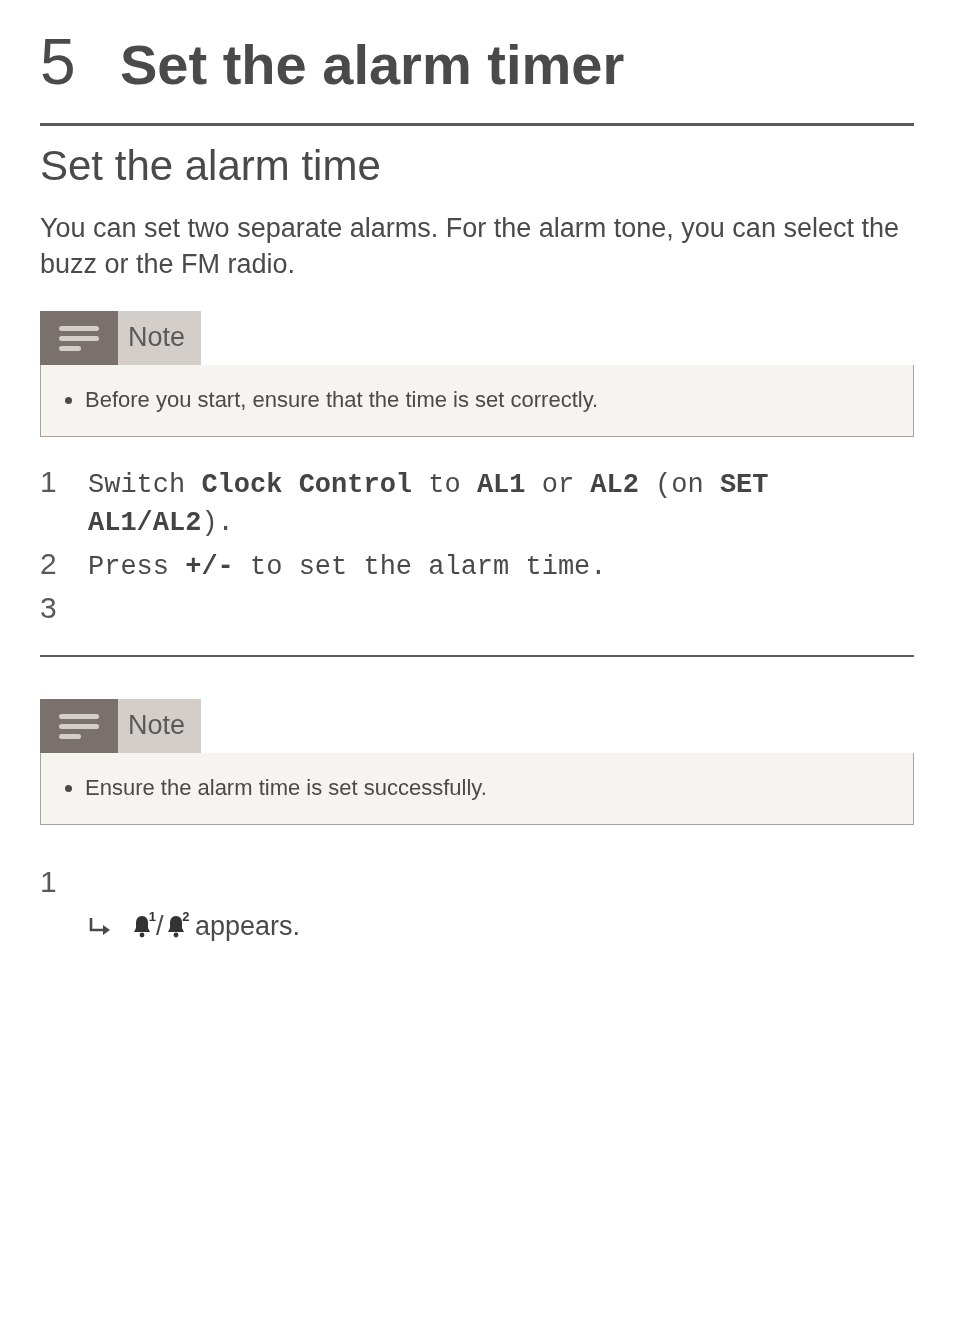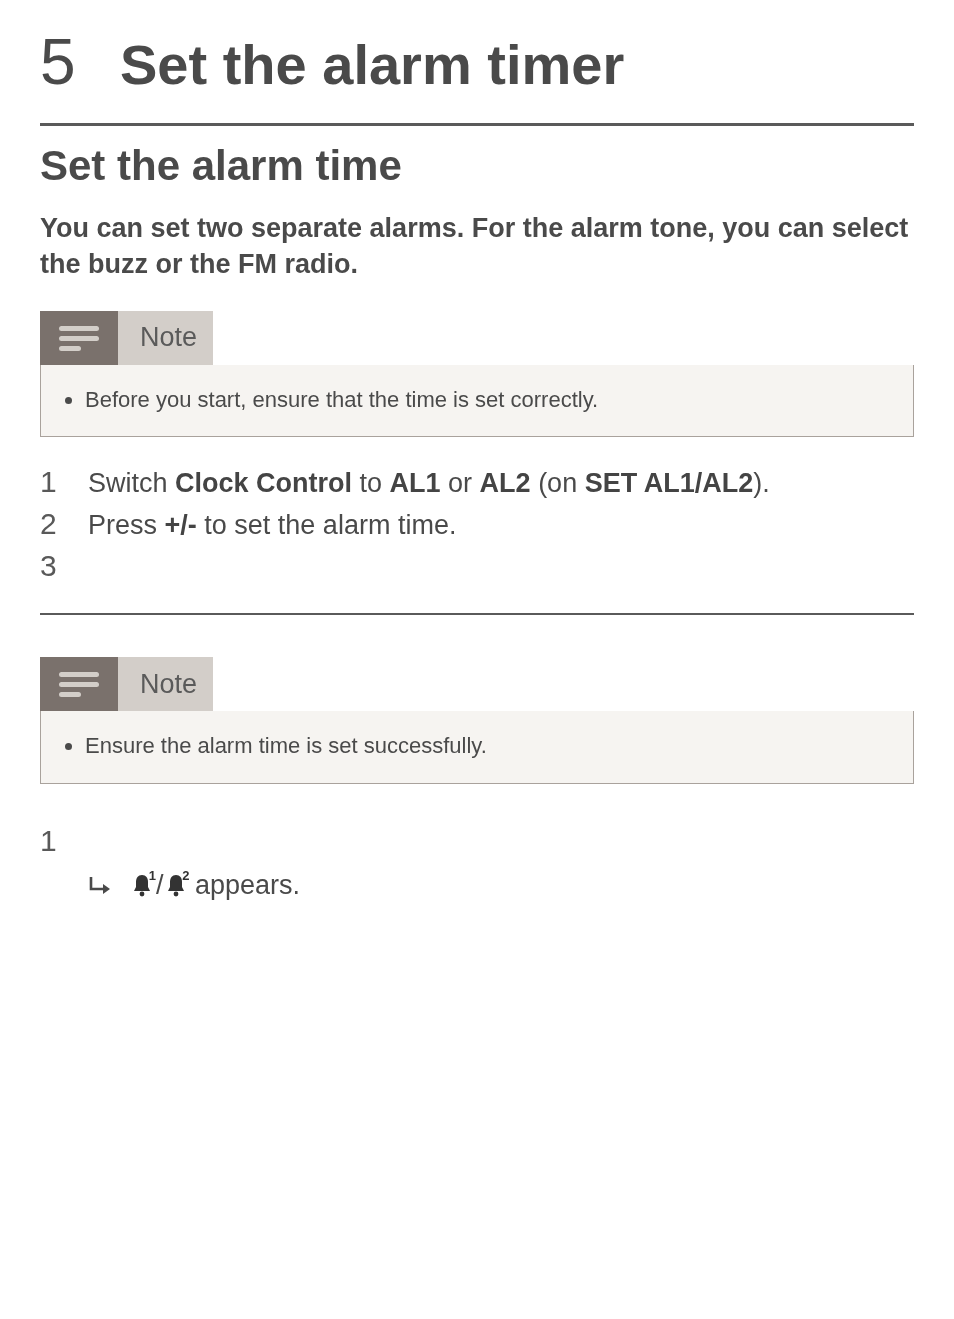--- a/index.html
+++ b/index.html
@@ -47,30 +47,30 @@
     margin: 0 0 16px 0;
   }
   hr.medium {
     border: none;
     border-top: 2px solid #5a5a5a;
     margin: 26px 0 14px 0;
   }
 
   h2.section {
     font-size: 42px;
-    font-weight: 700;
+    font-weight: 400;
     margin: 0 0 20px 0;
     color: #4a4a4a;
   }
 
   p.body {
     font-size: 27px;
     line-height: 1.35;
     margin: 0 0 28px 0;
-    font-weight: 700;
+    font-weight: 400;
   }
 
   
   .note {
     margin: 0 0 24px 0;
   }
   .note-head {
     display: flex;
     align-items: stretch;
     height: 54px;
@@ -82,21 +82,21 @@
     align-items: center;
     justify-content: center;
   }
   .note-head .label-cell {
     flex: 0 0 auto;
     background: #d3cec9;
     color: #5a5a5a;
     font-size: 27px;
     display: flex;
     align-items: center;
-    padding: 0 16px 0 22px;
+    padding: 0 16px 0 10px;
     font-weight: 300;
   }
   .note-body {
     background: #f6f4f1;
     border: 1px solid #a9a29c;
     border-top: none;
     padding: 20px 22px 22px 22px;
   }
   .note-body ul {
     margin: 0;
@@ -122,21 +122,21 @@
     line-height: 1.4;
     margin: 0;
   }
   .step .snum {
     width: 48px;
     flex: 0 0 48px;
     font-size: 30px;
     color: #595959;
     font-weight: 400;
   }
-  .step .stext { flex: 1 1 auto; font-weight: 300; }
+  .step .stext { flex: 1 1 auto; font-weight: 300; font-family: Liberation Mono, monospace; }
   .step .stext b { font-weight: 600; color: #444; }
 
   
   .results {
     margin: 4px 0 0 48px;
     padding: 0;
   }
   .result {
     display: flex;
     align-items: baseline;

